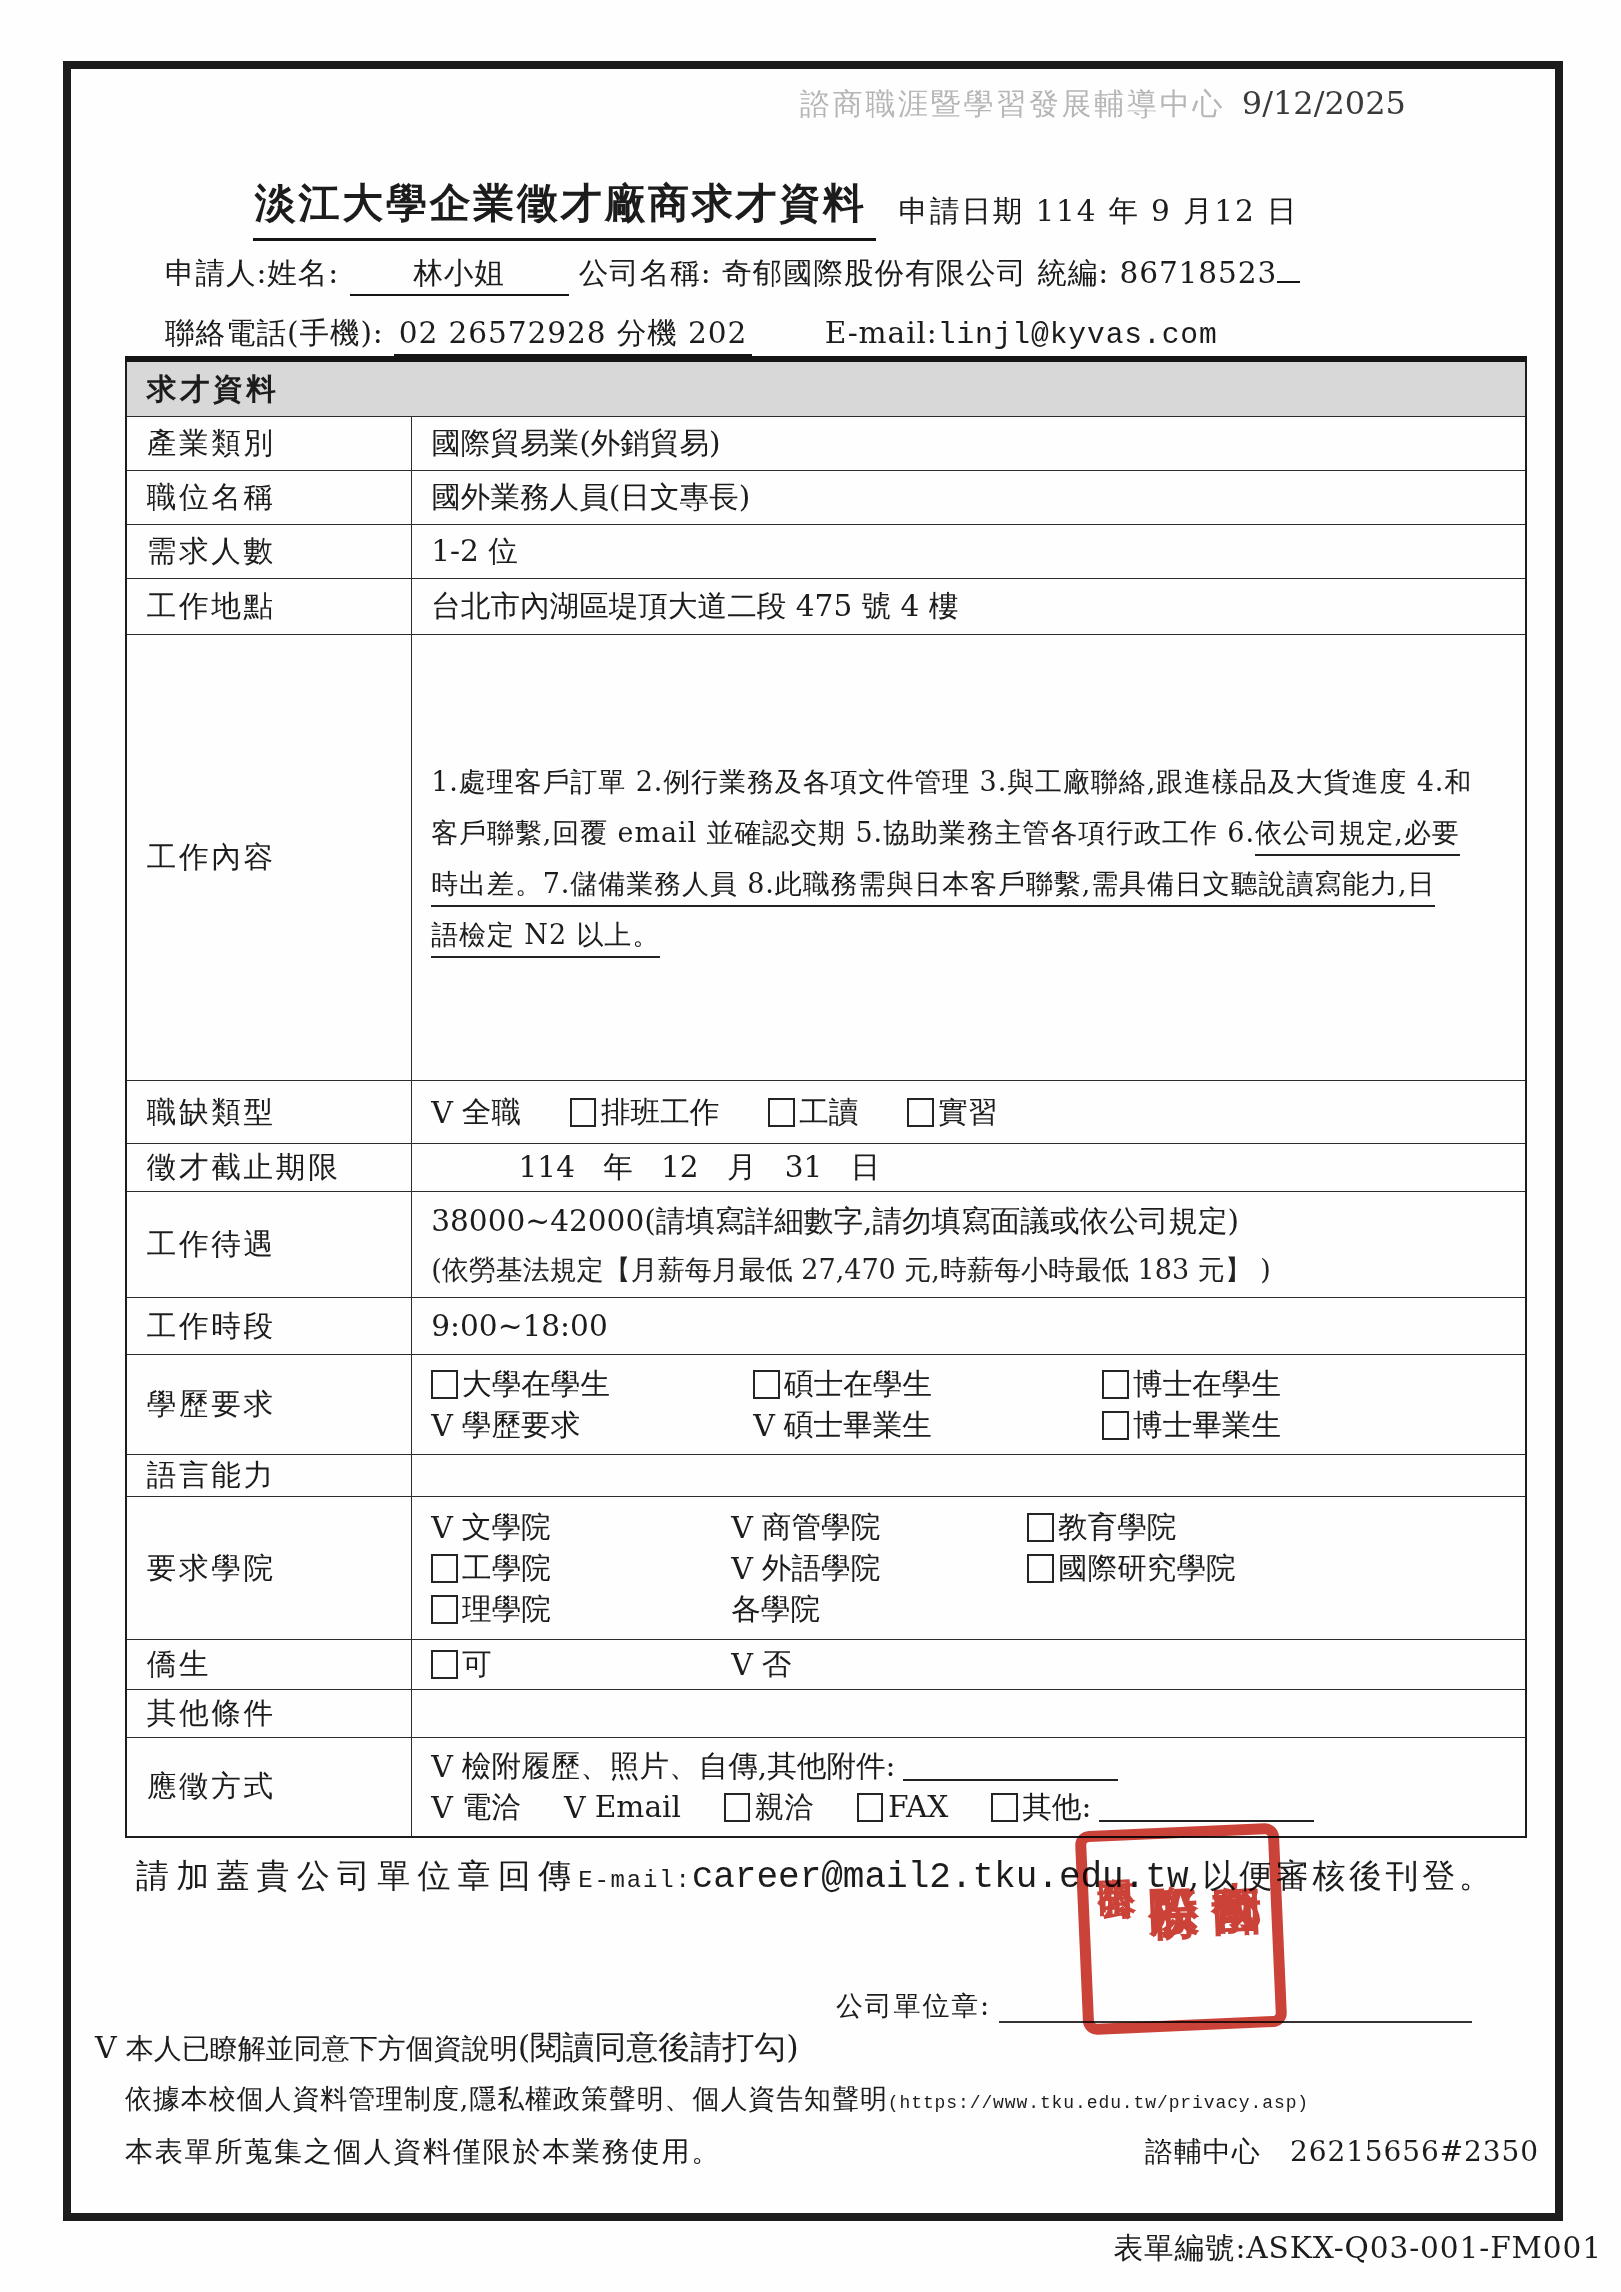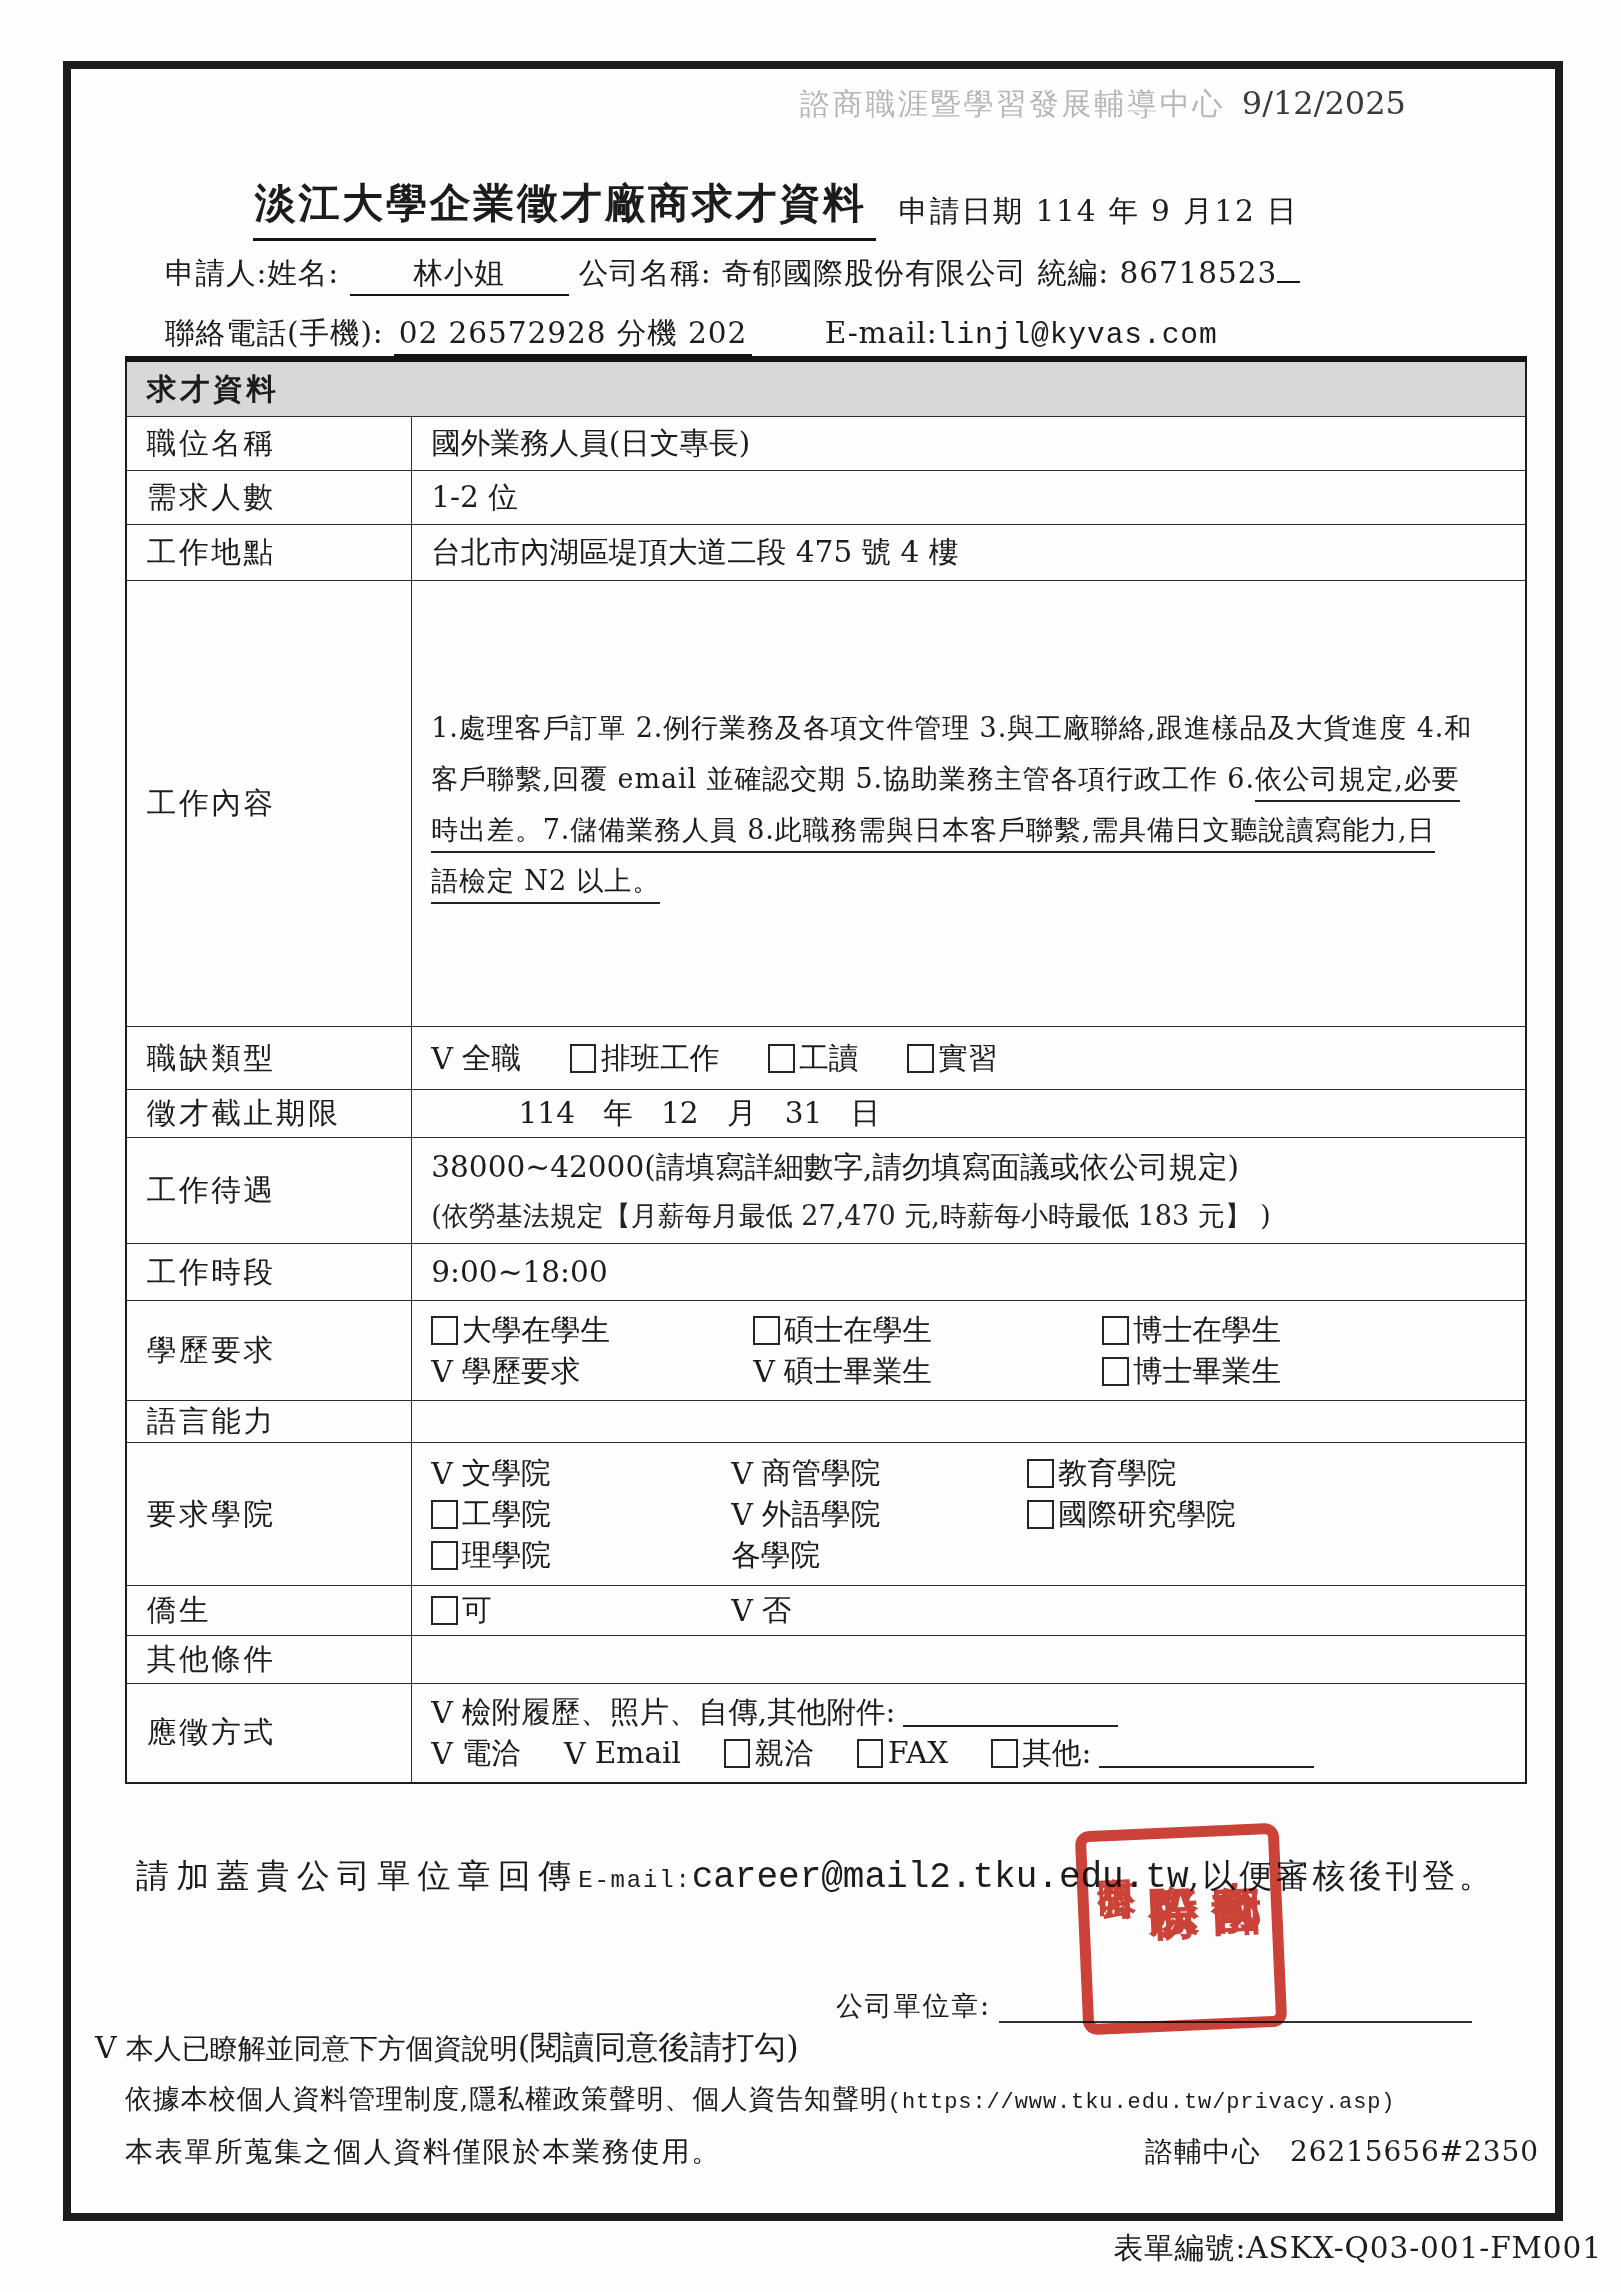--- a/index.html
+++ b/index.html
@@ -63,21 +63,21 @@
   .notice-zh{font-size:33px;letter-spacing:7.2px;}
   .notice-zh2{font-size:33px;letter-spacing:3.6px;}
   .notice-email-label{font-size:24px;letter-spacing:1.8px;}
   .notice-email{font-size:36px;}
   .seal-label{left:836px;top:1988px;font-size:27px;letter-spacing:1.8px;}
   .seal-line{left:999px;top:1970px;width:473px;height:51px;border-bottom:2.7px solid #333;}
   .agree-row{left:95px;top:2026px;font-size:28px;white-space:nowrap;}
   .agree-v{font-size:35px;margin-right:12.5px;}
   .agree-note{font-size:32px;}
   .privacy-row{left:125px;top:2081px;font-size:27px;white-space:nowrap;letter-spacing:0.9px;}
-  .privacy-url{font-family:"Liberation Mono","DejaVu Sans Mono",monospace;font-size:22px;}
+  .privacy-url{font-family:"Liberation Mono","DejaVu Sans Mono",monospace;font-size:18px;}
   .usage-row{left:125px;top:2133px;font-size:28px;letter-spacing:1.8px;white-space:nowrap;}
   .center-contact{left:1145px;top:2133px;font-size:28px;white-space:pre;letter-spacing:0.9px;}
   .form-number{position:absolute;right:64px;top:2228px;font-size:29.6px;letter-spacing:0.9px;}
 
   
   .stamp{left:1079px;top:1827px;width:204px;height:204px;box-sizing:border-box;
          border:11.6px solid #c5281c;border-radius:14.3px;transform:rotate(-2.5deg);
          opacity:.88;mix-blend-mode:multiply;padding:7.2px 9px;}
   .stamp-inner{display:flex;flex-direction:row-reverse;justify-content:space-between;height:100%;}
   .stamp-col{writing-mode:vertical-rl;text-orientation:upright;color:#c5281c;
@@ -119,20 +119,24 @@
   <table class="form-table">
     <colgroup>
         <col style="width:285px">
         <col>
       </colgroup>
     <tbody>
         <tr class="bar">
       <td colspan="2" style="height:54px">求才資料</td>
     </tr>
     <tr style="height:54px">
+      <td class="lbl">產業類別</td>
+      <td>國際貿易業(外銷貿易)</td>
+    </tr>
+    <tr style="height:54px">
       <td class="lbl">職位名稱</td>
       <td>國外業務人員(日文專長)</td>
     </tr>
     <tr style="height:54px">
       <td class="lbl">需求人數</td>
       <td>1-2 位</td>
     </tr>
     <tr style="height:56px">
       <td class="lbl">工作地點</td>
       <td>台北市內湖區堤頂大道二段 475 號 4 樓</td>

